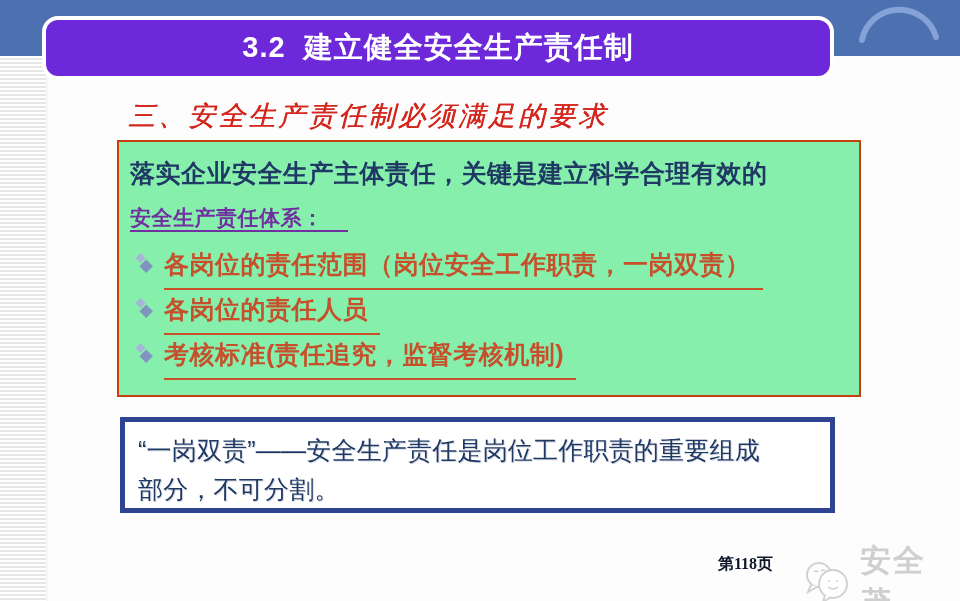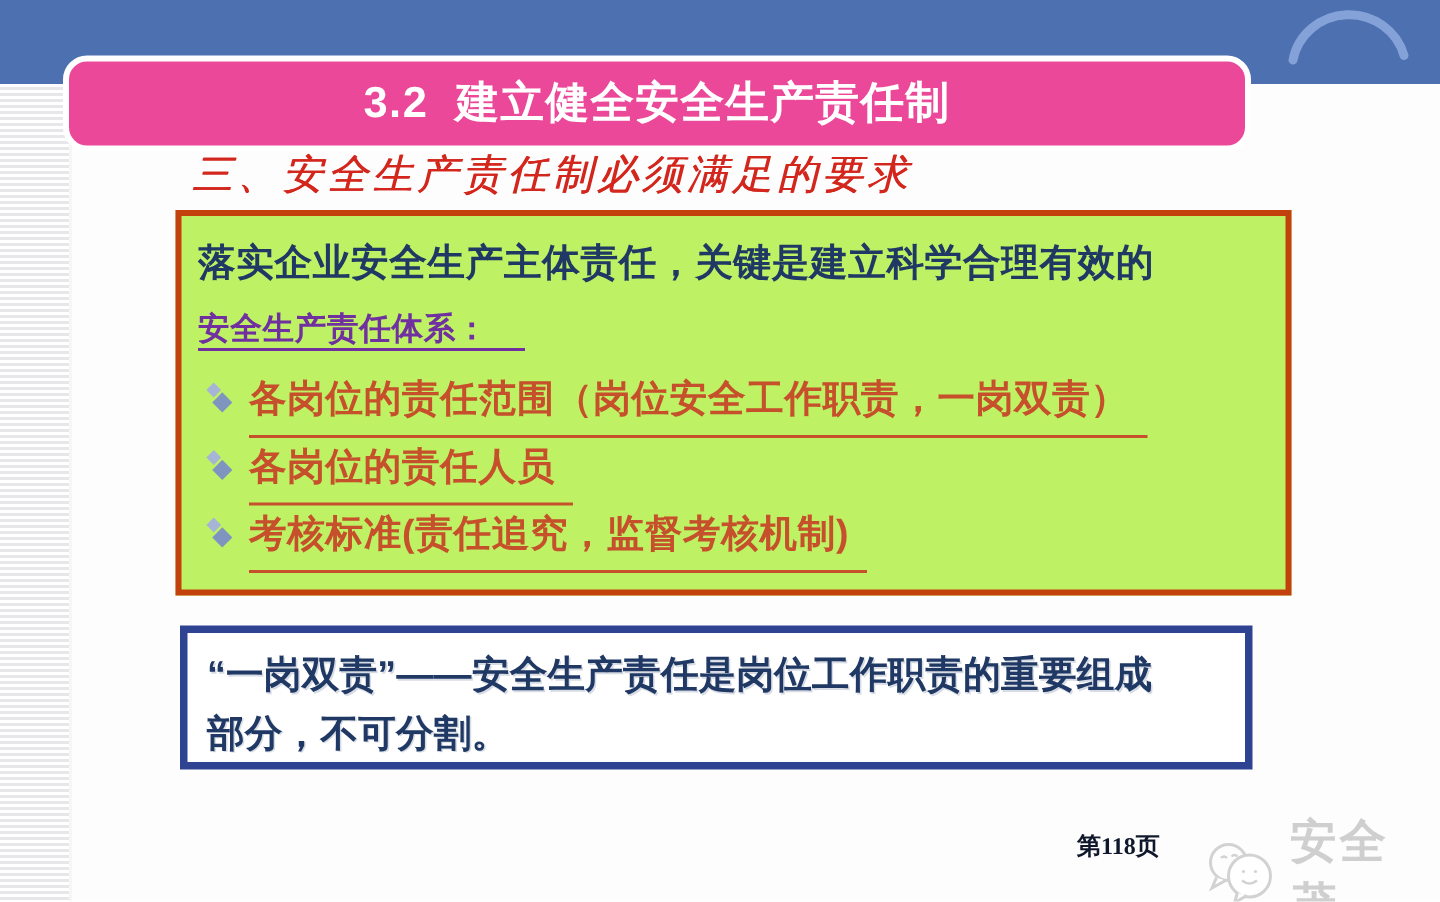--- a/index.html
+++ b/index.html
@@ -21,42 +21,42 @@
   
   .stripes {
     position: absolute; left: 0; top: 56px; width: 48px; height: 545px;
     background: repeating-linear-gradient(to bottom, #ffffff 0px, #ffffff 2px, #e7e7ea 2px, #e7e7ea 4px);
     border-right: 2px solid #f6f6f8;
   }
 
   
   .title-box {
     position: absolute; left: 42px; top: 16px; width: 792px; height: 64px;
-    background: #ec4899;
+    background: #6d28d9;
     border: 4px solid #ffffff;
     border-radius: 16px;
-    display: flex; align-items: center; justify-content: center; margin-top: 21px;
+    display: flex; align-items: center; justify-content: center;
   }
   .title-box span {
     color: #ffffff; font-weight: bold; font-size: 29px; letter-spacing: 1px;
     white-space: pre;
   }
 
   
   .section-heading {
     position: absolute; left: 128px; top: 98px; width: 740px;
     color: #d3261c; font-weight: normal; font-style: italic; font-size: 27px;
     letter-spacing: 3px;
     text-shadow: 0.5px 0 0 #d3261c;
   }
 
   
   .main-box {
     position: absolute; left: 117px; top: 140px; width: 744px; height: 257px;
-    background: #bef264; border: 4px solid #c2410c;
+    background: #86efac; border: 2px solid #c2410c;
     padding: 9px 10px 0 11px;
   }
   .intro-line {
     color: #1f3864; font-weight: bold; font-size: 25px; line-height: 44px;
     letter-spacing: 0.5px; white-space: nowrap;
   }
   .subtitle-line { line-height: 46px; }
   .subtitle-line span {
     color: #7030a0; font-weight: bold; font-size: 21px; letter-spacing: 0.5px;
     border-bottom: 2px solid #7030a0; padding-right: 24px; padding-bottom: 1px;
@@ -69,21 +69,21 @@
     white-space: nowrap;
   }
 
   
   .note-box {
     position: absolute; left: 120px; top: 417px; width: 715px; height: 96px;
     background: #ffffff; border: 5px solid #2e4391;
     padding: 9px 8px 0 13px;
   }
   .note-line {
-    color: #1f3864; font-weight: bold; font-size: 25px; line-height: 39px;
+    color: #1f3864; font-weight: normal; font-size: 25px; line-height: 39px;
     letter-spacing: 0.2px; white-space: nowrap;
     text-shadow: 1px 1px 0 rgba(31,56,100,0.18);
   }
 
   
   .page-number {
     position: absolute; left: 718px; top: 554px;
     color: #0f172a; font-weight: bold; font-size: 16px;
     font-family: "Liberation Serif", "DejaVu Serif", serif;
   }

